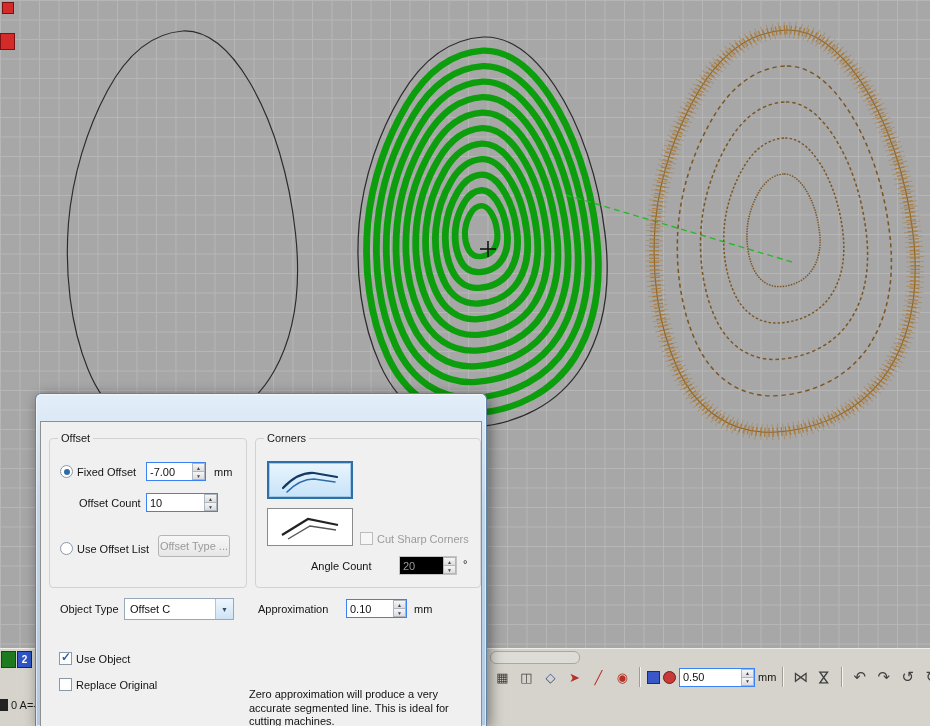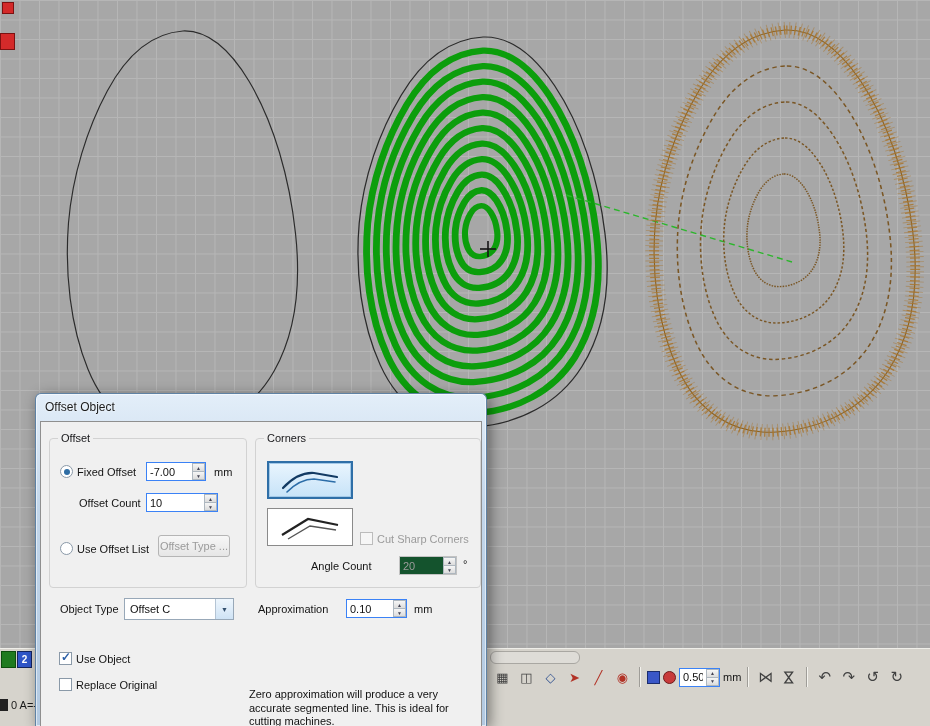--- a/index.html
+++ b/index.html
@@ -34,21 +34,21 @@
   .ticon.red{color:#b23226}.ticon.blue{color:#2e4f8f}
   .tsep{width:0;height:20px;border-left:1px solid #9f9d98;border-right:1px solid #f4f3ee;margin:0 3px}
   .swatch{width:13px;height:13px;box-sizing:border-box}
   #sw-fill{background:#3a57c8;border:1px solid #1b2d6e}
   #sw-thread{background:#c83a3a;border:1px solid #6e1b1b;border-radius:50%}
 
   
   .vfield{display:flex;height:19px;background:#fff;border:1px solid #3b82f6;box-sizing:border-box}
   .vfield input{flex:1;min-width:0;border:0;outline:0;font:11px "Liberation Sans",sans-serif;
                 padding:0 3px;background:transparent;color:#111}
-  .vfield input:disabled{color:#9b9b9b;background:#14532d}
+  .vfield input:disabled{color:#9b9b9b;background:#000000}
   .vfield.dis{border-color:#c2c2c2;background:#f5f5f5}
   .spin{width:13px;display:flex;flex-direction:column}
   .spin span{flex:1;display:flex;align-items:center;justify-content:center;
              background:linear-gradient(#f6f6f6,#dcdcdc);border:1px solid #aeb7bf;font-size:5px;color:#445}
   .spin span + span{border-top:0}
   .spin .up::before{content:"▲"}
   .spin .dn::before{content:"▼"}
 
   
   .dlg{position:absolute;left:35px;top:393px;width:452px;height:333px;box-sizing:border-box;
@@ -164,21 +164,21 @@
     <div class="trow">
       <div class="ticon">▦</div>
       <div class="ticon">◫</div>
       <div class="ticon blue">◇</div>
       <div class="ticon red">➤</div>
       <div class="ticon red">╱</div>
       <div class="ticon red">◉</div>
       <div class="tsep"></div>
       <div class="swatch" id="sw-fill"></div>
       <div class="swatch" id="sw-thread"></div>
-      <div class="vfield" style="width:41px">
+      <div class="vfield" style="width:76px">
         <input value="0.50" style="">
         <div class="spin">
           <span class="up"></span>
           <span class="dn"></span>
         </div>
       </div>
       <span class="lbl" style="position:static">mm</span>
       <div class="tsep"></div>
       <div class="ticon" style="font-size:15px">⋈</div>
       <div class="ticon" style="font-size:15px;transform:rotate(90deg)">⋈</div>
@@ -187,21 +187,20 @@
       <div class="ticon" style="font-size:15px">↷</div>
       <div class="ticon" style="font-size:15px">↺</div>
       <div class="ticon" style="font-size:15px">↻</div>
     </div>
 
     <div class="statusbox"></div>
     <div class="status">0 A=-14</div>
   </div>
 
   <div class="dlg">
-    <div class="dlg-title">Offset Object</div>
     <div class="dlg-body">
 
       <div class="group" style="left:8px;top:16px;width:196px;height:148px">
         <span class="glabel">Offset</span>
 
         <div class="radio sel" style="left:10px;top:26px"></div>
         <span class="lbl" style="left:27px;top:27px">Fixed Offset</span>
         <div class="vfield" style="position:absolute;left:96px;top:23px;width:60px">
           <input value="-7.00" style="">
           <div class="spin">

